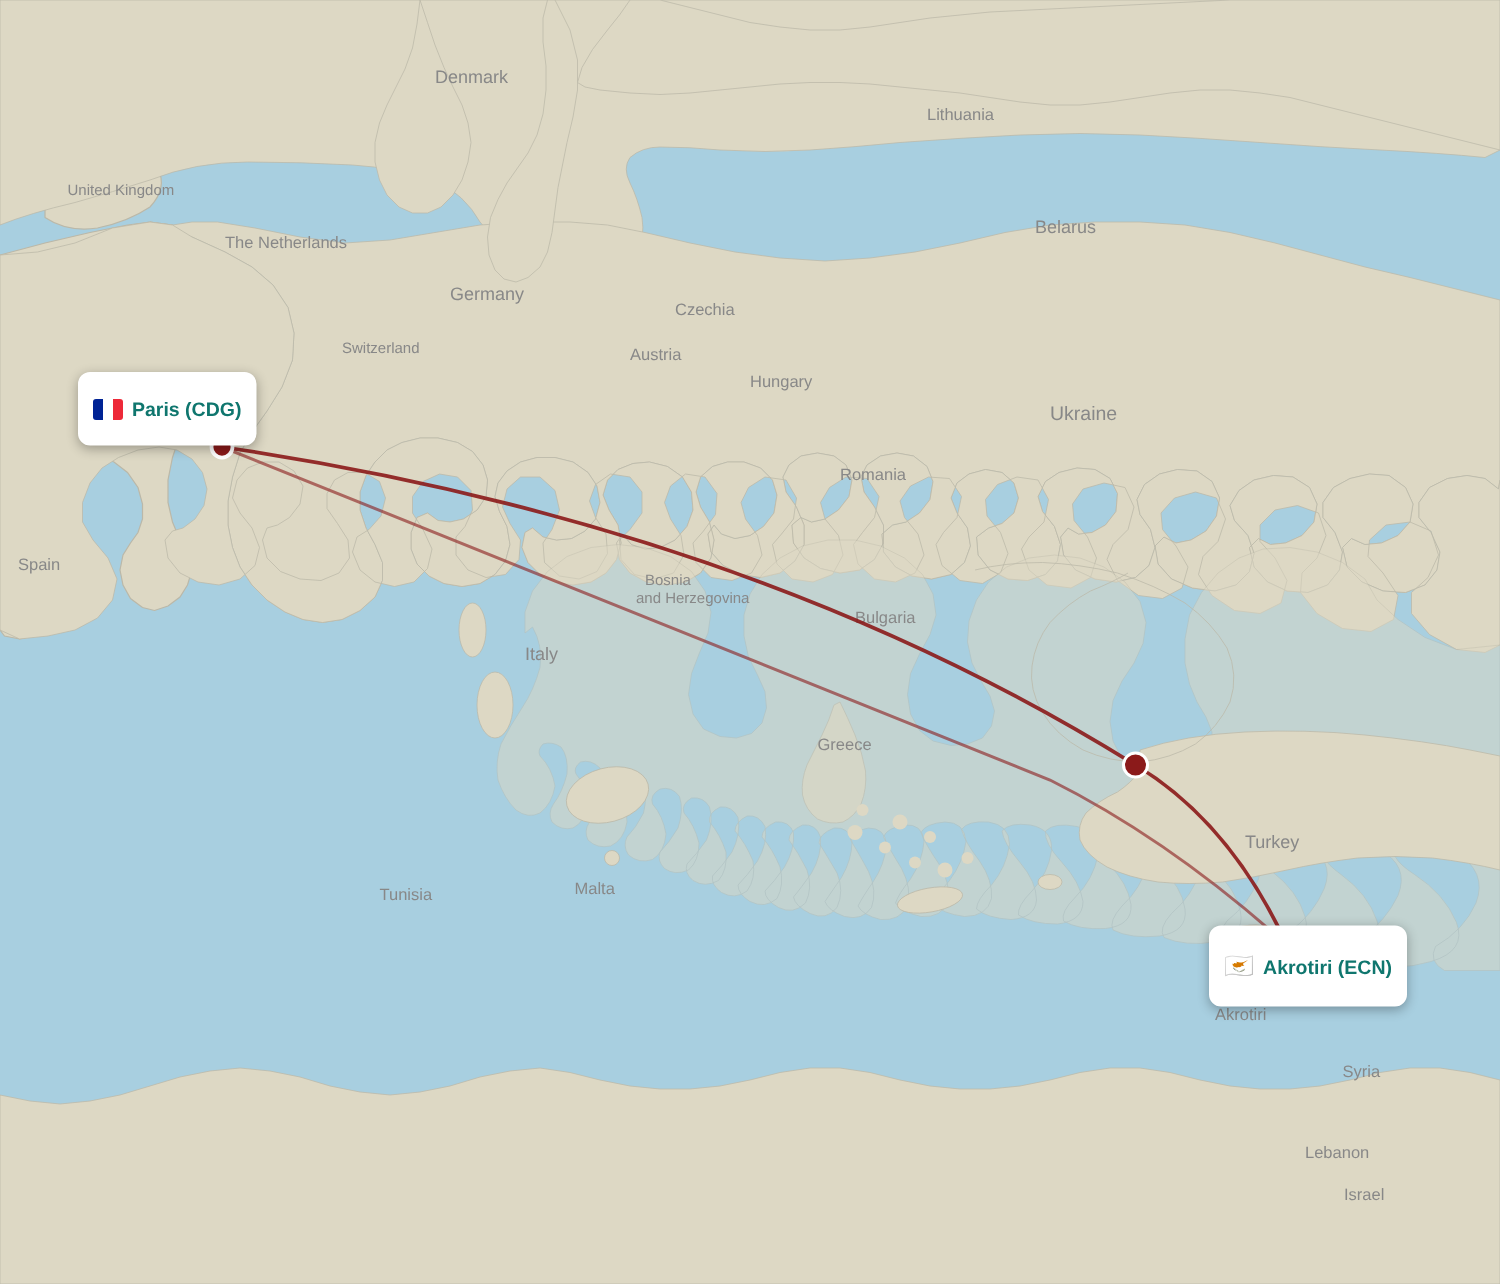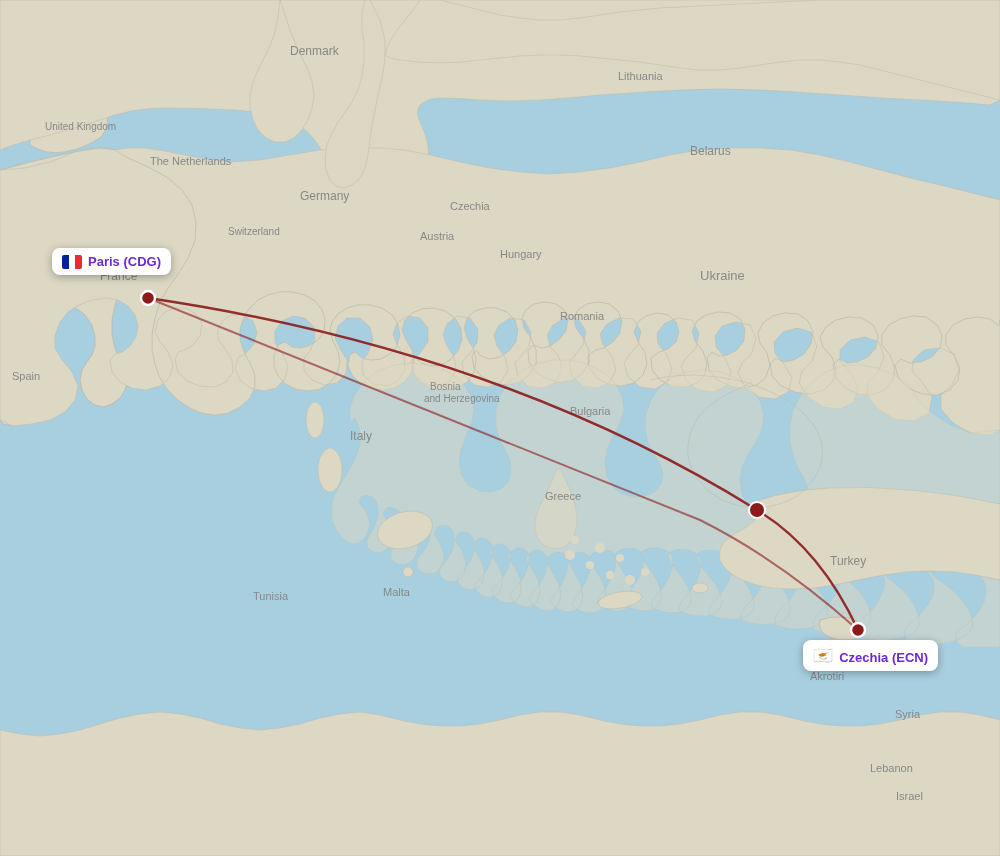--- a/index.html
+++ b/index.html
@@ -16,27 +16,27 @@
     #map-svg {
       position: absolute;
       top: 0; left: 0;
       width: 100%; height: 100%;
     }
 
     .airport-label {
       position: absolute;
       background: white;
       border-radius: 8px;
-      padding: 6px 10px;
+      padding: 17px 10px;
       display: flex;
-      align-items: flex-end;
+      align-items: center;
       gap: 6px;
       font-size: 13px;
       font-weight: 600;
-      color: #6d28d9;
+      color: #0f766e;
       box-shadow: 0 2px 8px rgba(0,0,0,0.3);
       white-space: nowrap;
       z-index: 10;
     }
 
     .flag {
       width: 20px;
       height: 14px;
       display: inline-block;
       border-radius: 2px;
@@ -2046,16 +2046,16 @@
 
   </svg>
 
   <div class="airport-label" id="paris-label" style="position:absolute; left:52px; top:248px;">
     <span class="flag flag-fr"></span>
     <span>Paris (CDG)</span>
   </div>
 
   <div class="airport-label" id="nicosia-label" style="position:absolute; right:62px; bottom:185px;">
     <span style="font-size:16px;">🇨🇾</span>
-    <span>Czechia (ECN)</span>
+    <span>Akrotiri (ECN)</span>
   </div>
 
 </div>
 
 </body></html>

